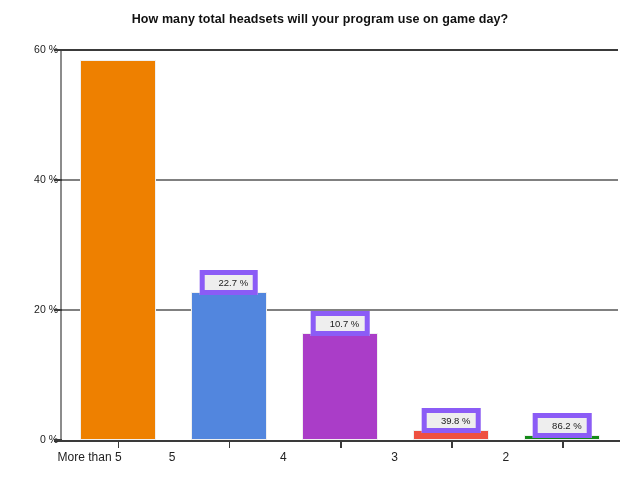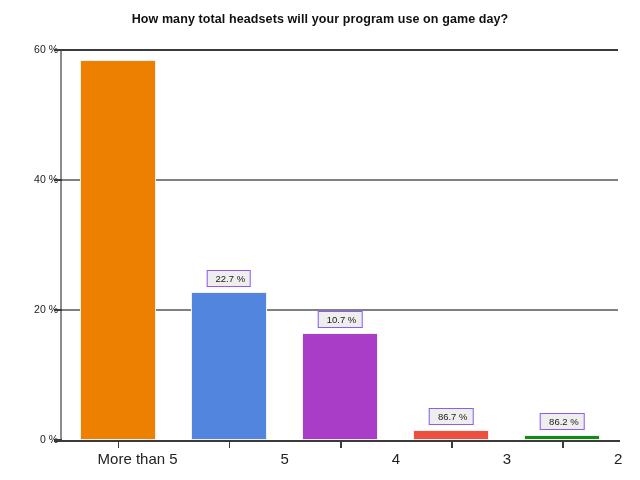--- a/index.html
+++ b/index.html
@@ -90,40 +90,40 @@
     top: 440px;
     width: 1.6px;
     height: 8px;
     background: #3a3a3a;
   }
   .x-tick-label {
     position: absolute;
     top: 450px;
     width: 120px;
     margin-left: -60px;
-    text-align: right;
-    font-size: 15px;
+    text-align: left;
+    font-size: 12px;
     color: #222222;
     white-space: nowrap;
   }
 
   
   .bar {
     position: absolute;
     box-sizing: border-box;
     border: 1.5px solid #f0f0f0;
   }
   .bar-label {
     position: absolute;
     box-sizing: border-box;
     background: #eeeeee;
-    border: 1px solid #8b5cf6;
+    border: 5px solid #8b5cf6;
     font-size: 9.5px;
     color: #1a1a1a;
-    padding: 2px 5px 2px 8px;
+    padding: 2px 5px 2px 14px;
     white-space: nowrap;
     transform: translateX(-50%);
   }
 </style>
 </head>
 <body>
 
 <div id="chart-root">
 
   <div id="chart-title">How many total headsets will your program use on game day?</div>
@@ -165,17 +165,17 @@
       <div class="x-tick-mark" style="left: 340px;"></div>
       <div class="x-tick-label" style="left: 340px;">4</div>
       <div class="x-tick-mark" style="left: 451.2px;"></div>
       <div class="x-tick-label" style="left: 451.2px;">3</div>
       <div class="x-tick-mark" style="left: 562.4px;"></div>
       <div class="x-tick-label" style="left: 562.4px;">2</div>
     </div>
   <div id="bar-labels">
       <div class="bar-label" style="left: 228.8px; top: 270.45px;">22.7 %</div>
       <div class="bar-label" style="left: 340px; top: 311.4px;">10.7 %</div>
-      <div class="bar-label" style="left: 451.2px; top: 407.6px;">86.7 %</div>
+      <div class="bar-label" style="left: 451.2px; top: 407.6px;">39.8 %</div>
       <div class="bar-label" style="left: 562.4px; top: 412.8px;">86.2 %</div>
     </div>
 
 </div>
 
 </body></html>

